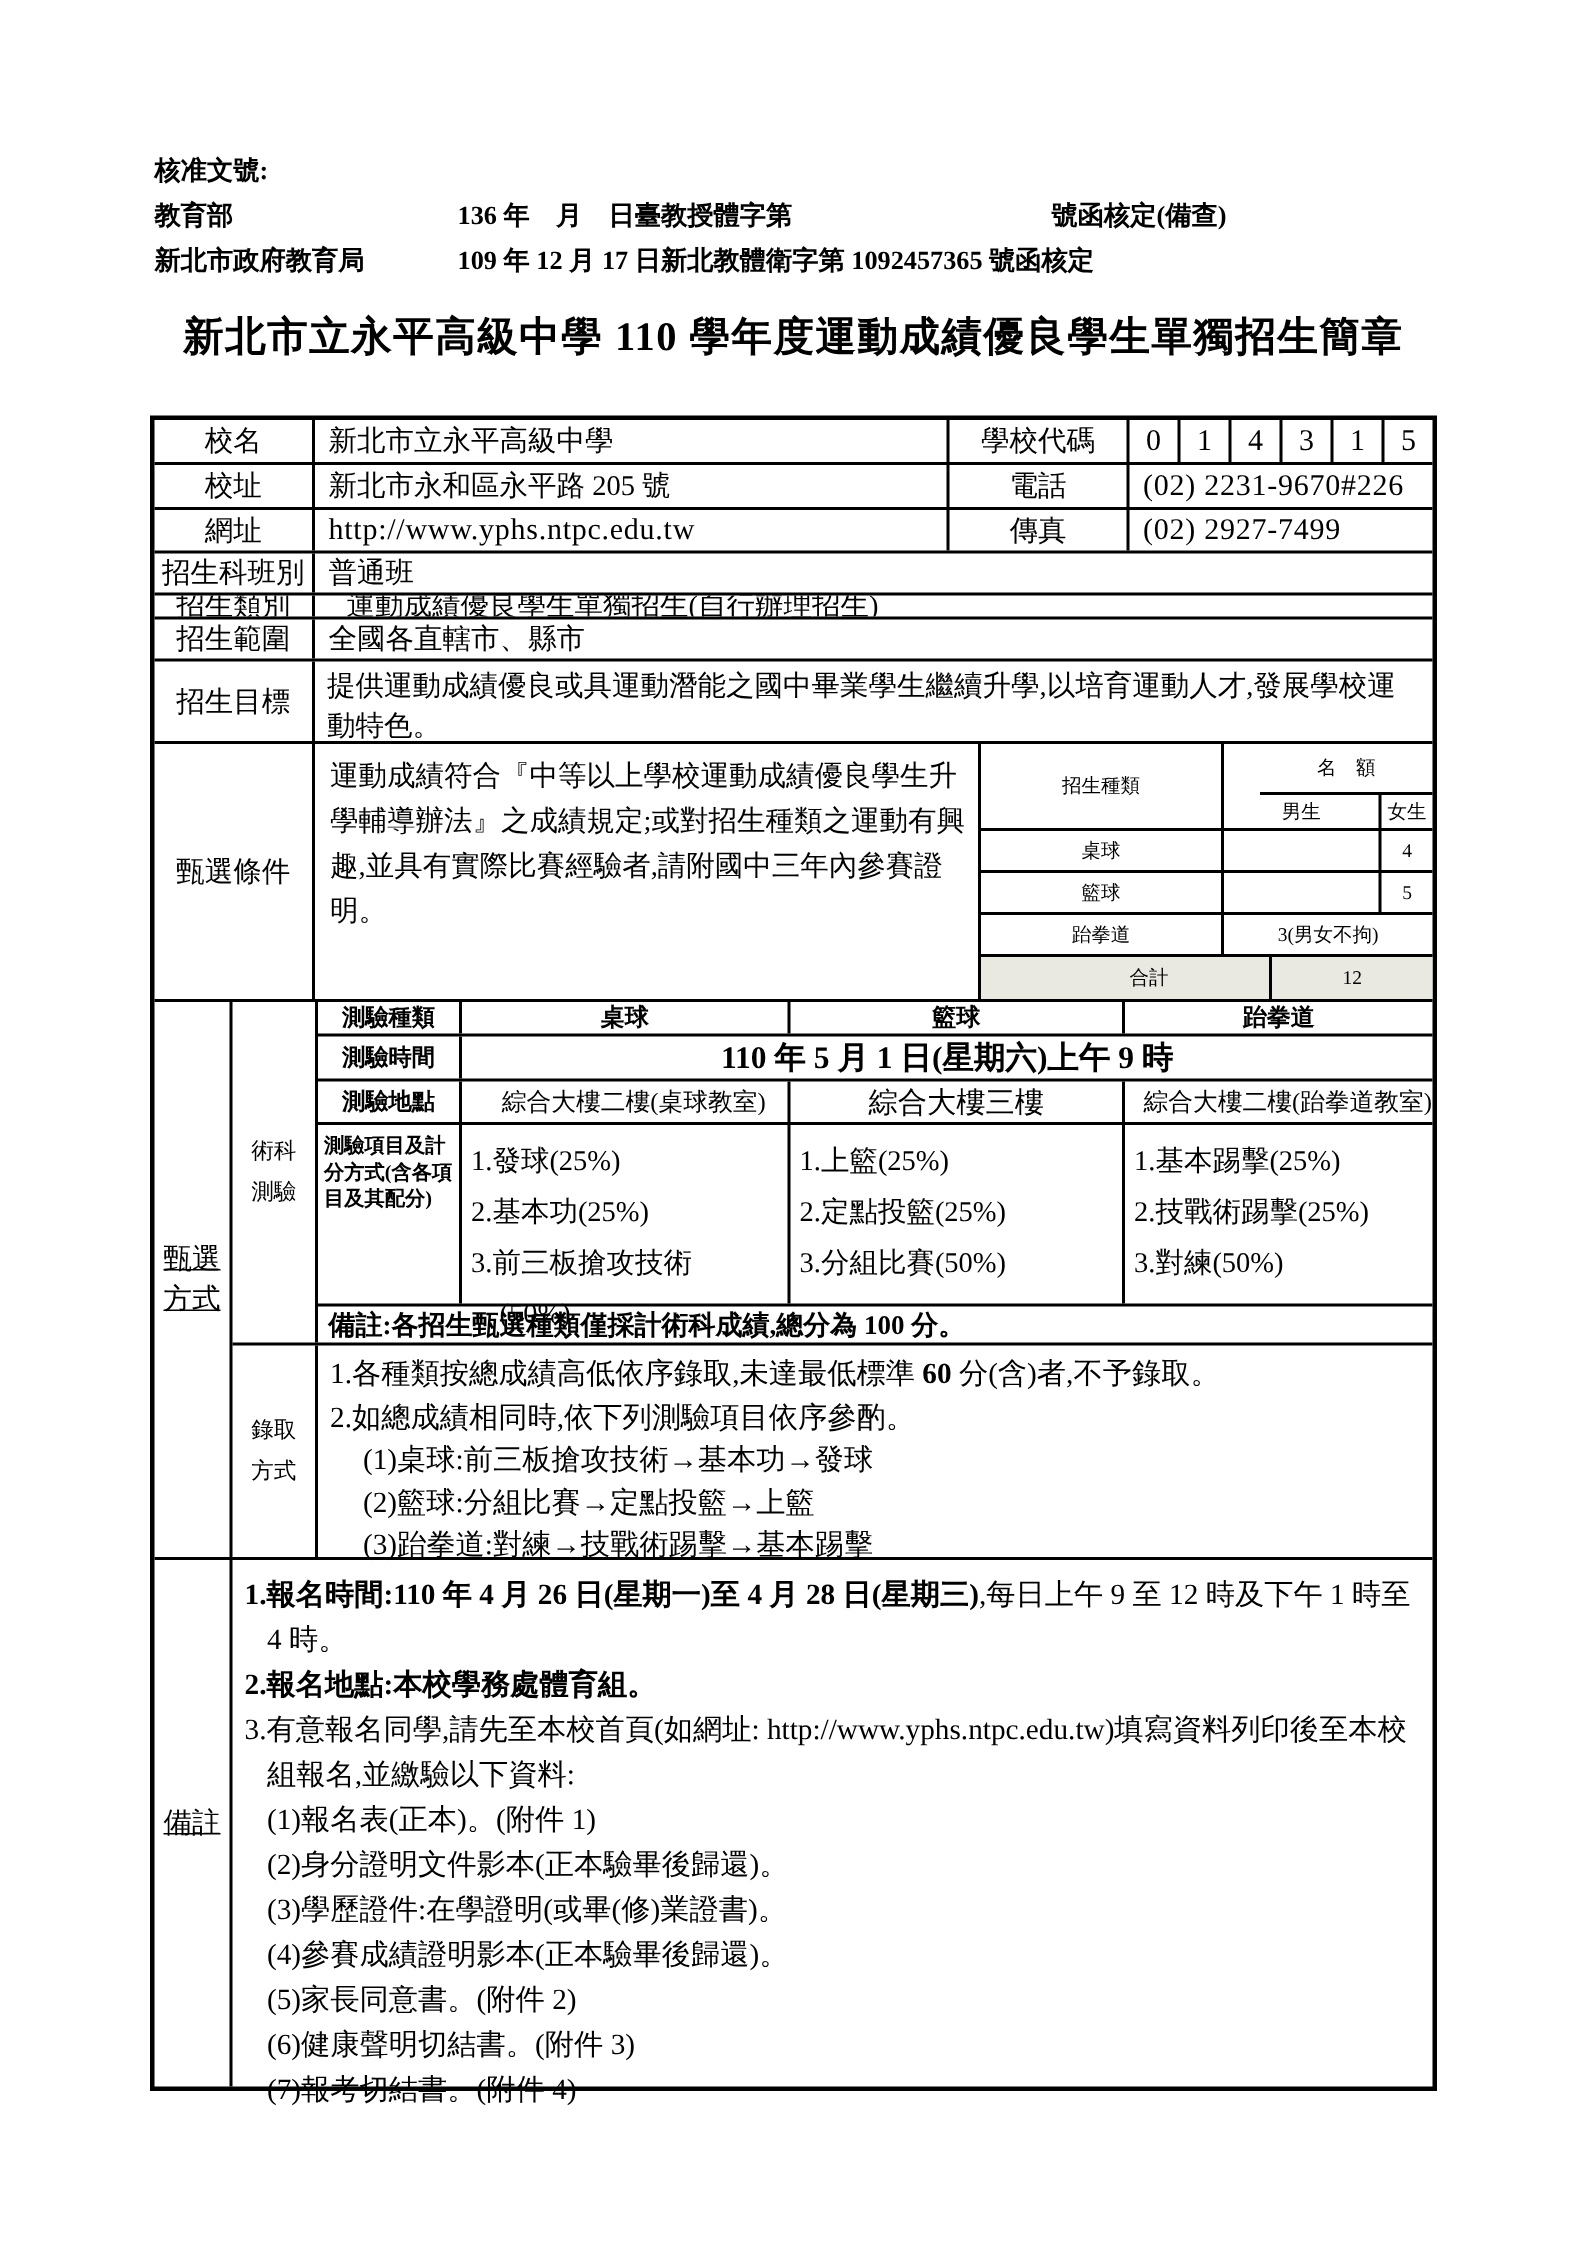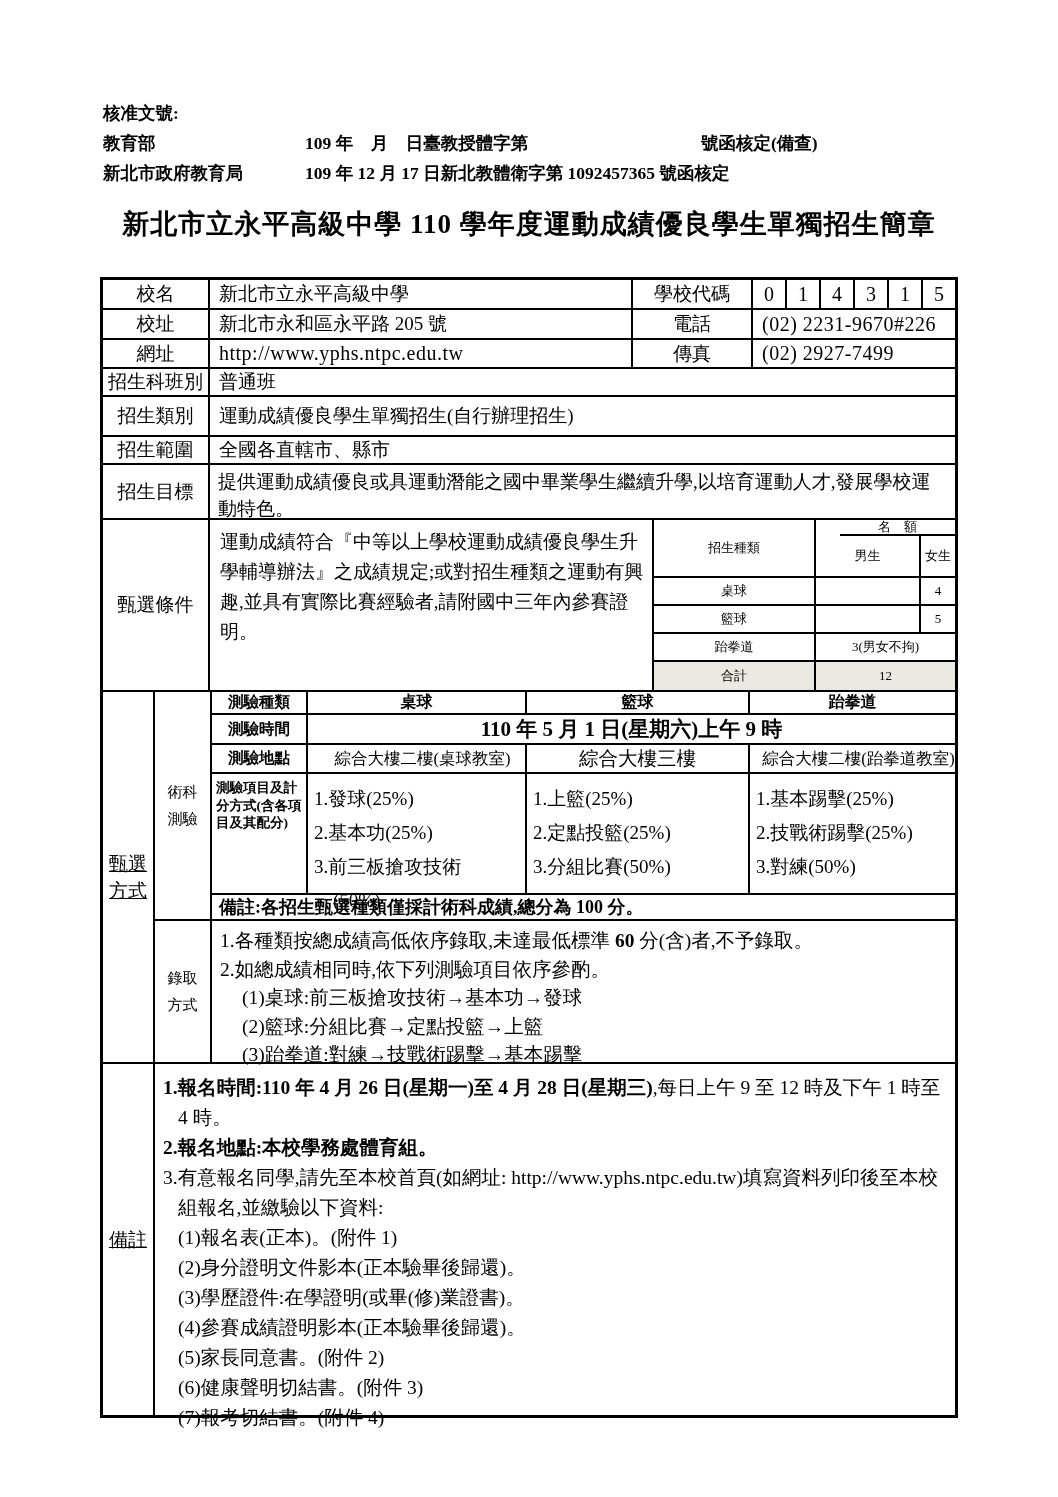--- a/index.html
+++ b/index.html
@@ -31,26 +31,26 @@
   .digits { flex:1; display:flex; align-items:stretch; padding:0; }
   .digit { flex:1; border-right:2px solid #000; display:flex; align-items:center; justify-content:center; font-size:20px; }
   .digit:last-child { border-right:none; }
   
   .crit-text { width:444px; border-right:2px solid #000; display:block; text-align:left;
                padding:7px 8px 0 10px; font-size:19px; line-height:30px; }
   .q-wrap { flex:1; display:flex; flex-direction:column; font-size:13px; }
   .q-head { display:flex; height:58px; border-bottom:2px solid #000; }
   .q-type { width:162px; border-right:2px solid #000; display:flex; align-items:center; justify-content:center; }
   .q-right { flex:1; display:flex; flex-direction:column; }
-  .q-qh { height:16px; border-bottom:2px solid #000; display:flex; align-items:center; justify-content:center;margin-left:24px; }
+  .q-qh { height:34px; border-bottom:2px solid #000; display:flex; align-items:center; justify-content:center;margin-left:24px; }
   .q-mf { flex:1; display:flex; }
   .q-m { width:105px; border-right:2px solid #000; display:flex; align-items:center; justify-content:center; }
   .q-f { flex:1; display:flex; align-items:center; justify-content:center; }
   .q-row { display:flex; height:28px; border-bottom:2px solid #000; }
-  .q-row:last-child { border-bottom:none; }
+  .q-row:last-child { border-bottom:none;padding-left:32px; }
   .q-c1 { width:162px; border-right:2px solid #000; display:flex; align-items:center; justify-content:center; }
   .q-c2 { width:105px; border-right:2px solid #000; display:flex; align-items:center; justify-content:center; }
   .q-c3 { flex:1; display:flex; align-items:center; justify-content:center; }
   .q-span { flex:1; display:flex; align-items:center; justify-content:center; }
   .q-total { background:#e9e8e1; }
   
   .lab-nar { width:52px; border-right:2px solid #000; display:flex; align-items:center; justify-content:center;
              text-align:center; font-size:19px; line-height:27px; padding:0 5px;text-decoration:underline; }
   .d-col { flex:1; display:flex; flex-direction:column; }
   .d-sub1 { display:flex; height:229px; border-bottom:2px solid #000; }
@@ -82,21 +82,21 @@
 </style>
 </head>
 <body>
 
 <div class="page">
 
   <div class="approval">
     <div class="ap-line">核准文號:</div>
     <div class="ap-line">
       <span class="ap-org">教育部</span>
-      <span class="ap-mid">109 年　月　日臺教授體字第</span>
+      <span class="ap-mid">136 年　月　日臺教授體字第</span>
       <span>號函核定(備查)</span>
     </div>
     <div class="ap-line">
       <span class="ap-org">新北市政府教育局</span>
       <span>109 年 12 月 17 日新北教體衛字第 1092457365 號函核定</span>
     </div>
   </div>
 
   <div class="doc-title">新北市立永平高級中學 110 學年度運動成績優良學生單獨招生簡章</div>
 
@@ -128,21 +128,21 @@
       <div class="td w-v1 left num">http://www.yphs.ntpc.edu.tw</div>
       <div class="td w-l2">傳真</div>
       <div class="td w-v2 left num">(02) 2927-7499</div>
     </div>
 
     <div class="tr" style="height:28px;">
       <div class="td w-l1">招生科班別</div>
       <div class="td w-full left">普通班</div>
     </div>
 
-    <div class="tr" style="height:40px;">
+    <div class="tr" style="height:16px;gap:12px;">
       <div class="td w-l1">招生類別</div>
       <div class="td w-full left">運動成績優良學生單獨招生(自行辦理招生)</div>
     </div>
 
     <div class="tr" style="height:28px;">
       <div class="td w-l1">招生範圍</div>
       <div class="td w-full left">全國各直轄市、縣市</div>
     </div>
 
     <div class="tr" style="height:55px;">

